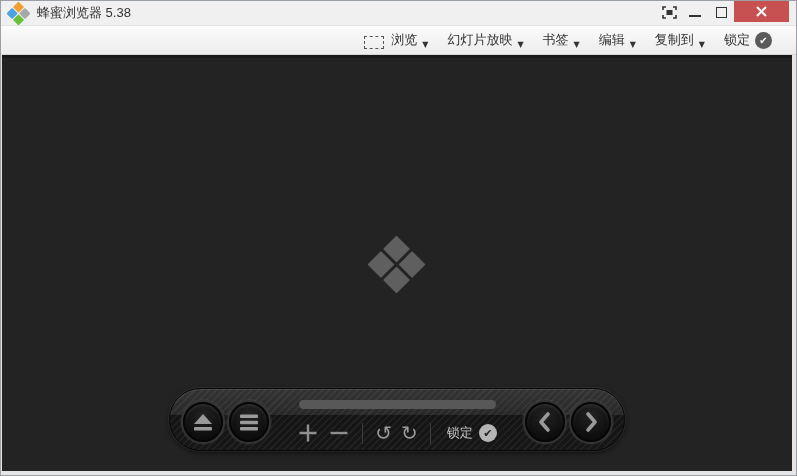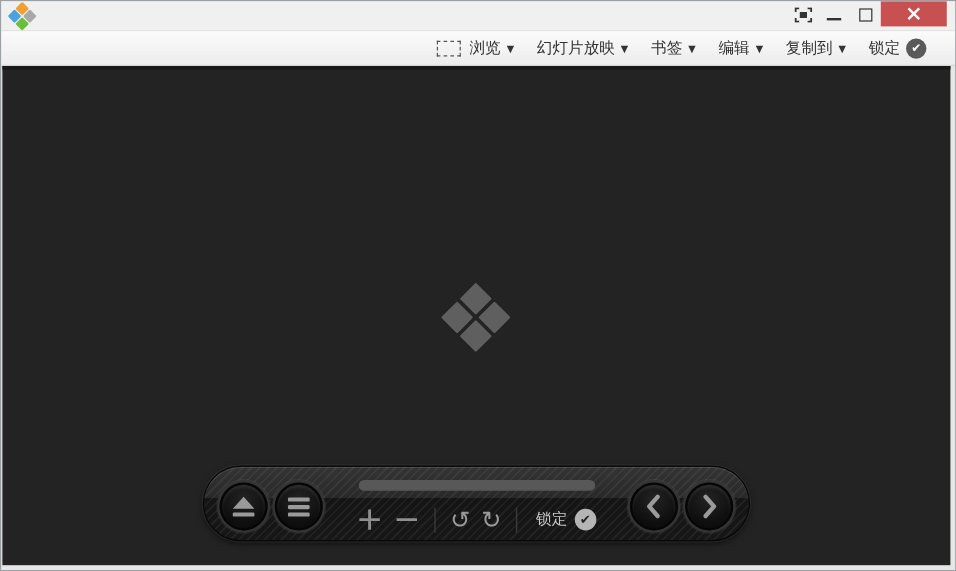--- a/index.html
+++ b/index.html
@@ -32,21 +32,21 @@
     width:55px; height:21px; margin-right:7px;
     background:var(--close-red,#c75050);
     display:flex; align-items:center; justify-content:center;
   }
   
   .toolbar {
     height:29px; background:linear-gradient(180deg,#fbfbfb 0%,#ececec 100%);
     display:flex; align-items:center; justify-content:flex-end;
     padding-right:24px; gap:19px; border-bottom:1px solid #d5d5d5;
   }
-  .tool-item { display:flex; align-items:center; gap:5px; font-size:13px; color:var(--toolbar-text,#333); cursor:default; white-space:nowrap; }
+  .tool-item { display:flex; align-items:flex-end; gap:5px; font-size:13px; color:var(--toolbar-text,#333); cursor:default; white-space:nowrap; }
   .browse-frame { width:20px; height:13px; border:1px dashed #555; display:inline-block; margin-right:2px; }
   .dd-arrow { font-size:8px; color:#333; font-family:"DejaVu Sans",sans-serif; }
   .check-badge {
     width:17px; height:17px; border-radius:50%;
     background:var(--toolbar-check-bg,#5a5a5a); color:#fff;
     display:flex; align-items:center; justify-content:center;
     font-size:10px; font-family:"DejaVu Sans",sans-serif;
   }
   
   .viewer {
@@ -98,20 +98,21 @@
 
   <div class="titlebar">
     <span class="app-logo">
       <span class="dgrid">
         <i class="d-top"></i>
           <i class="d-right"></i>
           <i class="d-left"></i>
           <i class="d-bottom"></i>
       </span>
     </span>
+    <span class="app-title">蜂蜜浏览器 5.38</span>
 
     <span class="win-controls">
       <span class="win-btn">
         <svg width="15" height="13" viewBox="0 0 15 13">
           <path d="M1 4 V1 H4 M11 1 H14 V4 M14 9 V12 H11 M4 12 H1 V9" fill="none" stroke="#333" stroke-width="1.6"></path>
           <rect x="4.5" y="4" width="6" height="5" fill="#333"></rect>
         </svg>
       </span>
       <span class="win-btn">
         <span class="minimize-glyph"></span>

